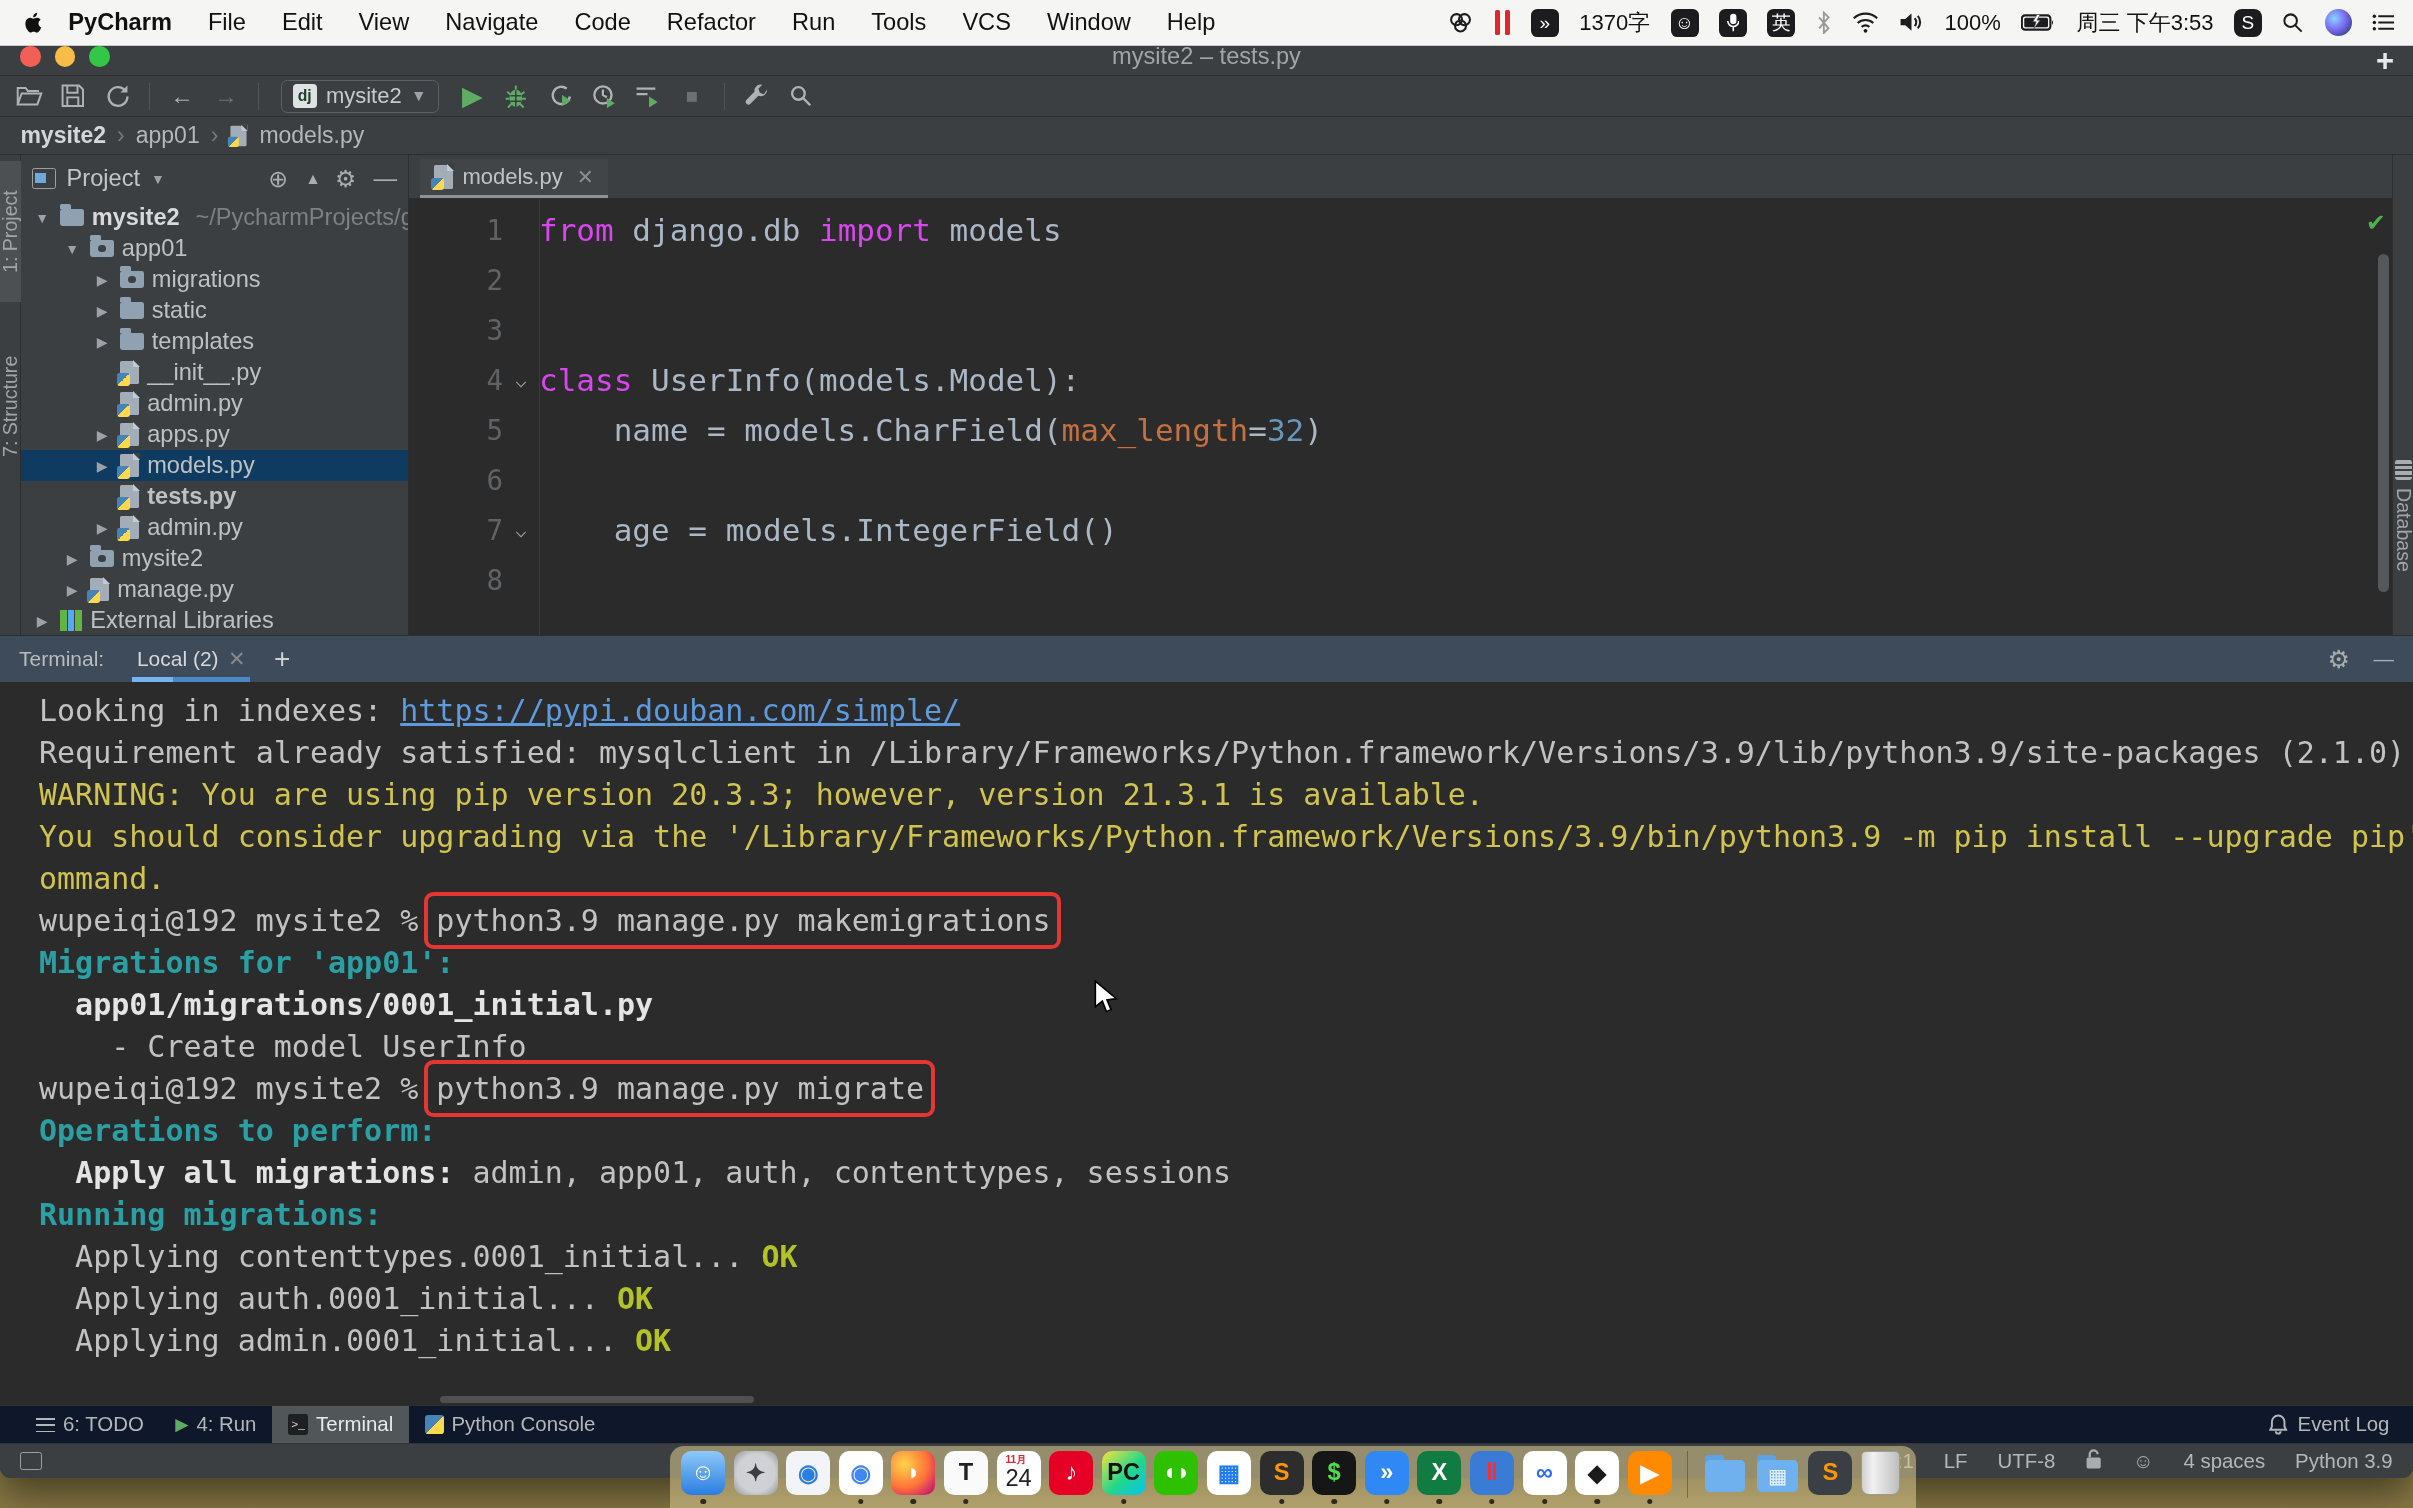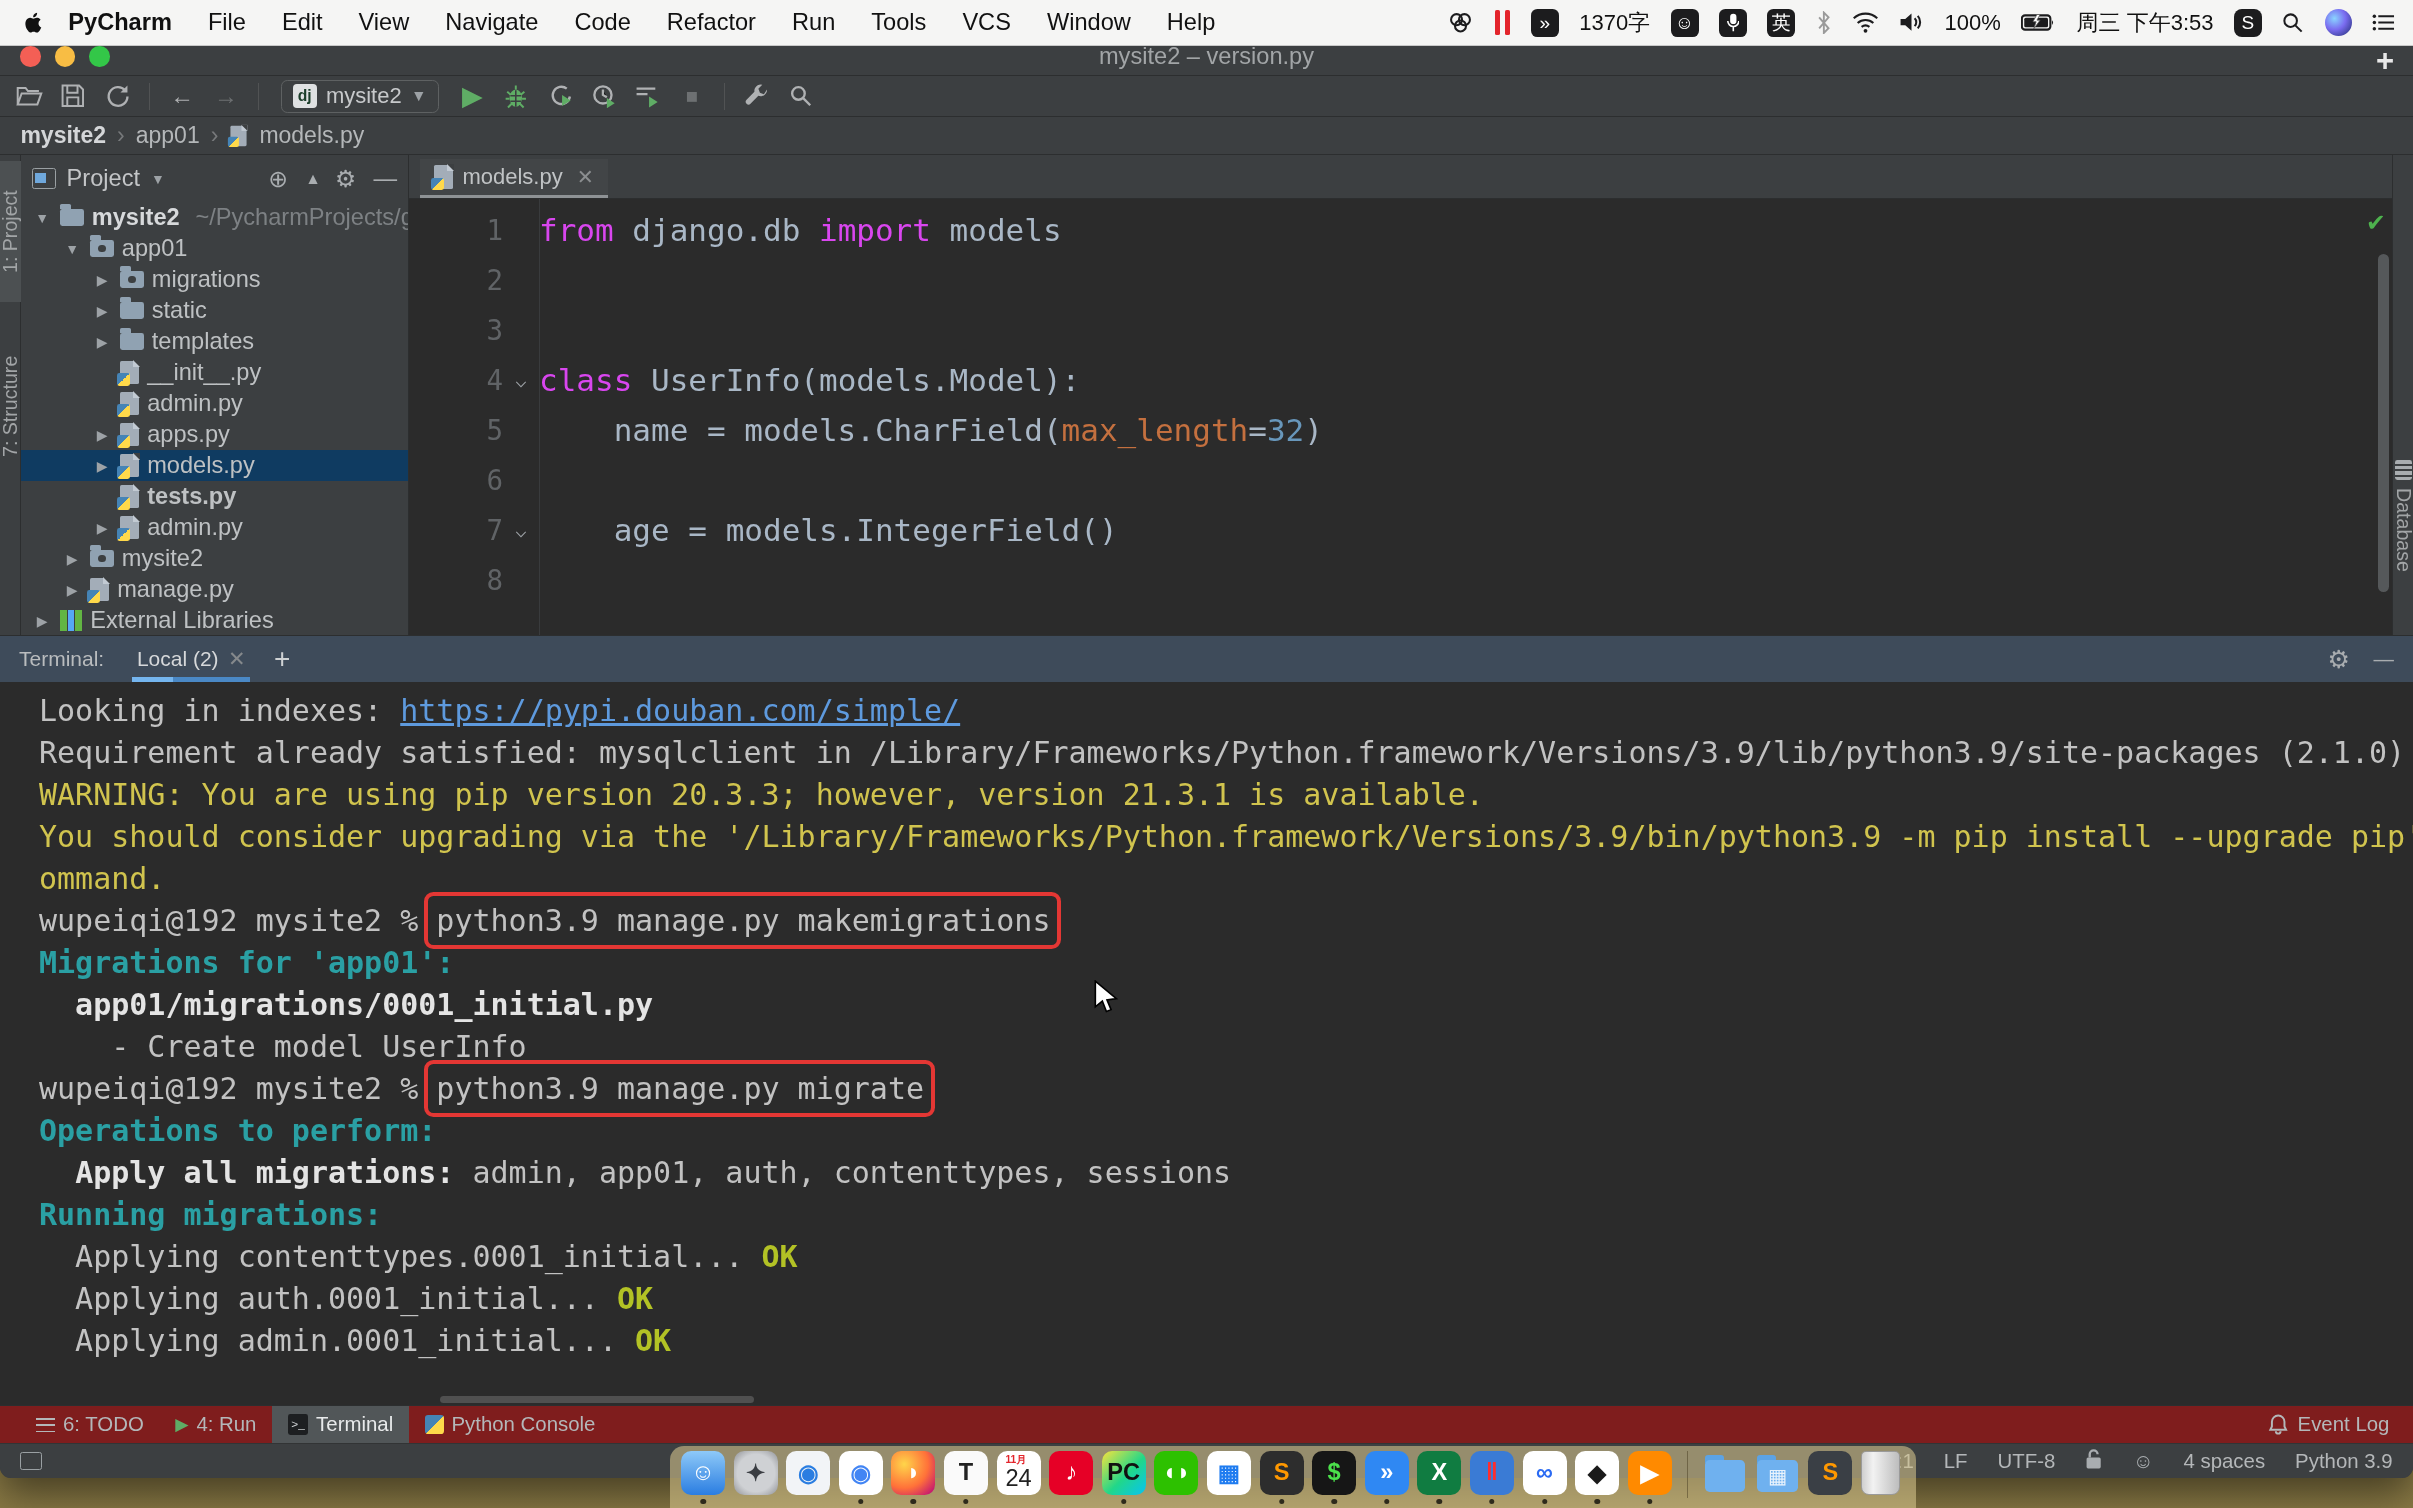--- a/index.html
+++ b/index.html
@@ -119,21 +119,21 @@
   .tline { height:42px; display:flex; align-items:center; white-space:pre; }
   .t-d { color:#c2c2c2; } .t-b { color:#e4e4e4; font-weight:bold; }
   .t-warn { color:#d1c44e; } .t-teal { color:#2aa0a4; font-weight:bold; }
   .t-ok { color:#b3c225; font-weight:bold; }
   .t-link { color:#5e9ade; text-decoration:underline; }
   .boxed { position:relative; }
   .boxed::before { content:''; position:absolute; top:-11px; bottom:-11px; left:-12.6px; right:-11px;
     border:4.7px solid #e43734; border-radius:9.4px; pointer-events:none; }
   .hscroll { position:absolute; bottom:1.6px; left:440px; width:314px; height:7.9px; background:#505050; border-radius:3.9px; }
   
-  .bottombar { height:38px; background:#7f1d1d; border-top:0.8px solid #2c2e2f; display:flex; align-items:center;
+  .bottombar { height:38px; background:#0f172a; border-top:0.8px solid #2c2e2f; display:flex; align-items:center;
     font-size:20.4px; color:#b4b7b9; padding-left:20.4px; flex:0 0 auto; }
   .bb-item { height:38px; display:flex; align-items:center; gap:7.9px; padding:0 15.7px; }
   .bb-item.active { background:#515658; color:#e8eaeb; }
   .bb-right { margin-left:auto; display:flex; align-items:center; gap:9.4px; padding-right:23.6px; }
   .statusbar { height:35px; background:#3c3f41; border-top:0.8px solid #323435; display:flex; align-items:center;
     font-size:20.4px; color:#b4b7b9; padding:0 20.4px; flex:0 0 auto; }
   .sb-left-ico { width:22px; height:17.3px; border:1.6px solid #9aa0a3; border-radius:2.4px; }
   .sb-right { margin-left:auto; display:flex; align-items:center; gap:30px; }
   .mini-ico { font-size:20.4px; color:#a9adb0; }
   
@@ -281,21 +281,21 @@
         </span>
       </div>
   </div>
 
   <div class="ide">
 
     <div class="titlebar">
       <span class="tl r"></span>
       <span class="tl y"></span>
       <span class="tl g"></span>
-      <span class="win-title">mysite2 – version.py</span>
+      <span class="win-title">mysite2 – tests.py</span>
       <span class="win-plus">+</span>
     </div>
 
     <div class="toolbar">
       <span class="tb-ico">
           <svg width="27" height="23.6" viewBox="0 0 34 30">
             <path fill="none" stroke="#afb1b3" stroke-width="2.5" d="M2 26V5h10l3 4h14M2 26l5-14h25l-5 14z"></path>
           </svg>
         </span>
       <span class="tb-ico">

